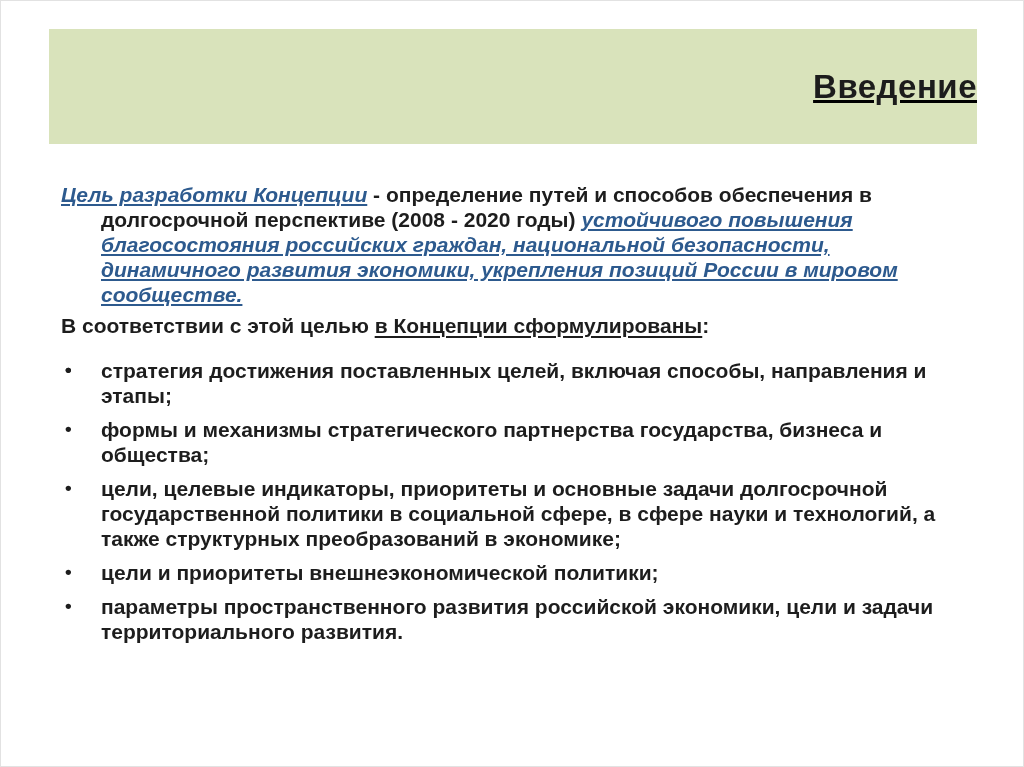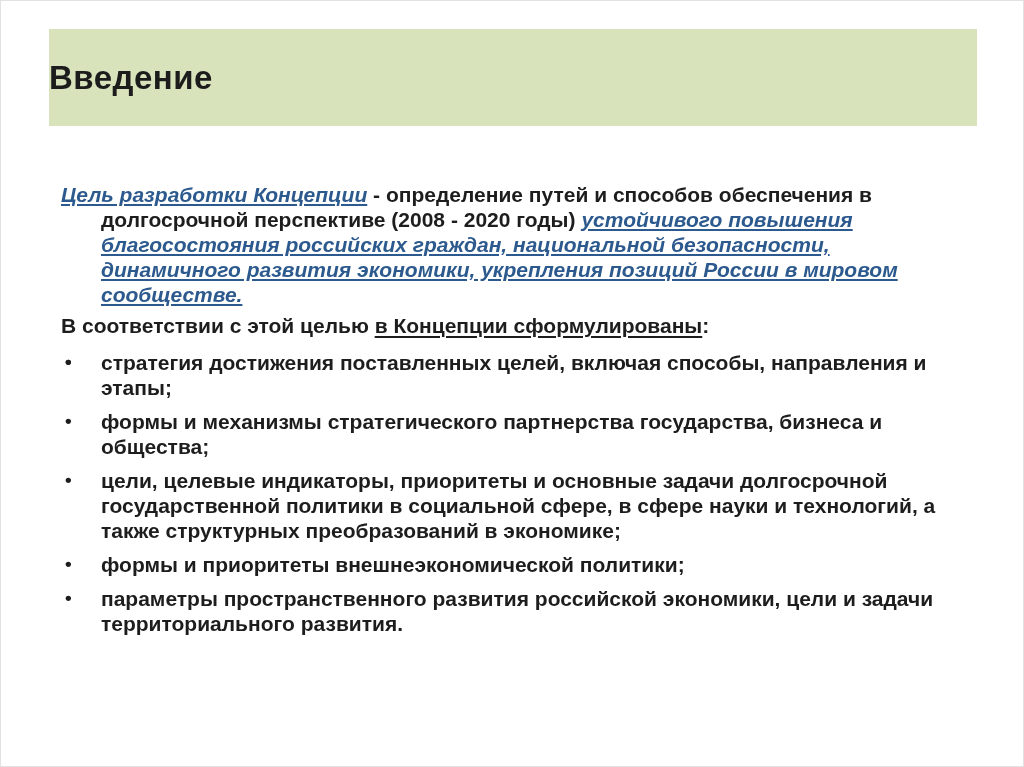--- a/index.html
+++ b/index.html
@@ -18,23 +18,23 @@
   }
   .frame{
     position:relative;
     width:1024px;height:767px;
     background:#ffffff;
     border:1px solid var(--frame_border);
   }
   .banner{
     position:absolute;
     left:48px;top:28px;
-    width:928px;height:97px;
+    width:928px;height:115px;
     background:var(--banner_bg);
-    display:flex;align-items:center;justify-content:flex-start;
+    display:flex;align-items:center;justify-content:flex-end;text-decoration:underline;
   }
   .banner h1{
     font-size:33px;
     font-weight:bold;
     color:var(--title_text);
     letter-spacing:0.5px;
   }
   .content{
     position:absolute;
     left:60px;top:181px;
@@ -48,21 +48,21 @@
     padding-left:40px;
     text-indent:-40px;
     margin-bottom:6px;
   }
   .blue{
     color:var(--accent_blue);
     font-style:italic;
     text-decoration:underline;
   }
   .subheading{
-    margin-bottom:12px;
+    margin-bottom:20px;
   }
   .u{
     text-decoration:underline;
     text-decoration-thickness:2px;
     text-underline-offset:3px;
   }
   ul.bullets{
     list-style:none;
   }
   ul.bullets li{
@@ -94,19 +94,19 @@
     <ul class="bullets">
 
         <li><span class="dot">•</span></li>
 
         <li><span class="dot">•</span><span>стратегия достижения поставленных целей, включая способы, направления и этапы;</span></li>
 
         <li><span class="dot">•</span><span>формы и механизмы стратегического партнерства государства, бизнеса и общества;</span></li>
 
         <li><span class="dot">•</span><span>цели, целевые индикаторы, приоритеты и основные задачи долгосрочной государственной политики в социальной сфере, в сфере науки и технологий, а также структурных преобразований в экономике;</span></li>
 
-        <li><span class="dot">•</span><span>формы и приоритеты внешнеэкономической политики;</span></li>
+        <li><span class="dot">•</span><span>цели и приоритеты внешнеэкономической политики;</span></li>
 
         <li><span class="dot">•</span><span>параметры пространственного развития российской экономики, цели и задачи территориального развития.</span></li>
       </ul>
 
   </main>
 </div>
 
 </body></html>

